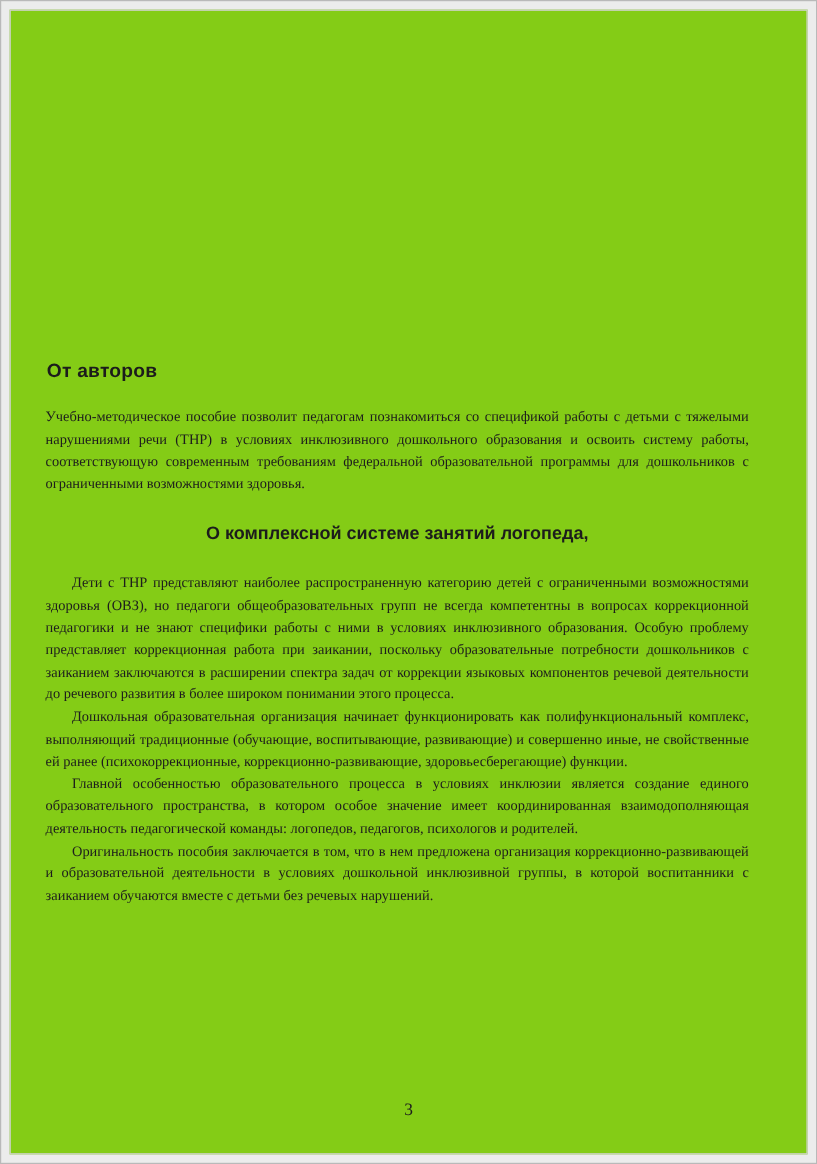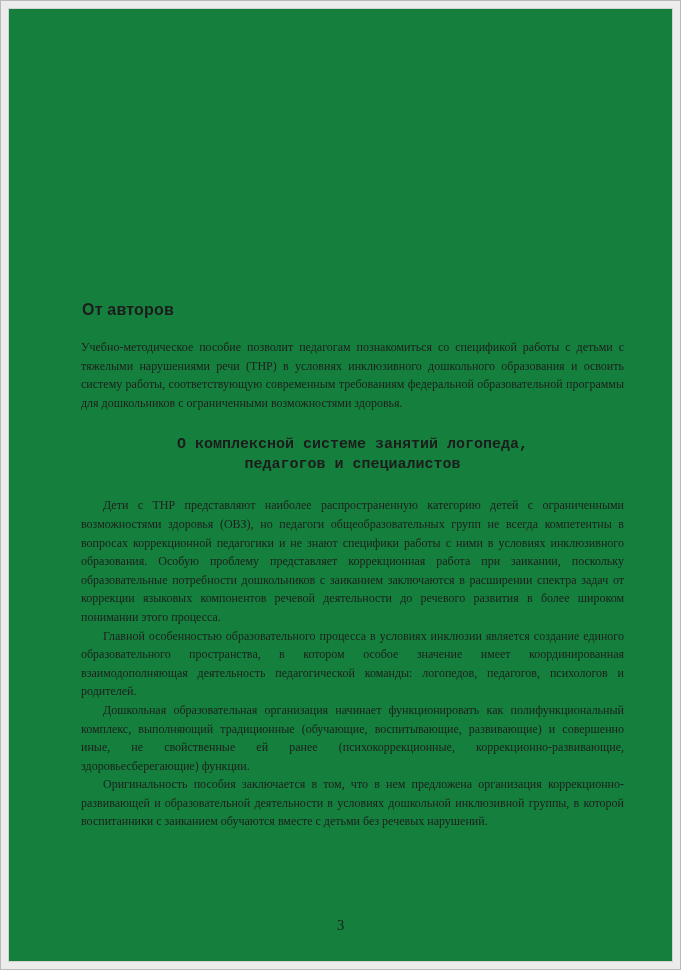--- a/index.html
+++ b/index.html
@@ -16,24 +16,24 @@
     box-sizing: border-box;
     border: 1px solid #b9b9b9;
     overflow: hidden;
   }
   .page-sheet {
     position: absolute;
     left: 7px;
     top: 7px;
     right: 7px;
     bottom: 7px;
-    background: #15803d;
+    background: #84cc16;
     border: 1px solid #d2d2d2;
     box-sizing: border-box;
-    padding: 292px 48px 0 72px;
+    padding: 292px 48px 0 29px;
     overflow: hidden;
   }
   .section-heading {
     margin: 0 0 19px 1px;
     font-family: "Liberation Sans", "DejaVu Sans", sans-serif;
     font-size: 16px;
     line-height: 18px;
     font-weight: bold;
     color: #1c1c1c;
     letter-spacing: 0.2px;
@@ -49,21 +49,21 @@
     -webkit-hyphens: auto;
   }
   p.paragraph.intro {
     text-indent: 0;
   }
   p.paragraph.indented {
     text-indent: 22px;
   }
   .chapter-subheading {
     margin: 23px 0 21px 0;
-    font-family: Liberation Mono, monospace;
+    font-family: Liberation Sans, sans-serif;
     font-size: 15px;
     line-height: 20px;
     font-weight: bold;
     color: #1c1c1c;
     text-align: center;
   }
   .chapter-subheading span {
     display: block;
   }
   .page-number {
@@ -81,27 +81,26 @@
 
 <div class="book-page">
   <div class="page-sheet">
 
     <h1 class="section-heading">От авторов</h1>
 
     <p class="paragraph intro">Учебно-методическое пособие позволит педагогам познакомиться со спецификой работы с детьми с тяжелыми нарушениями речи (ТНР) в условиях инклюзивного дошкольного образования и освоить систему работы, соответствующую современным требованиям федеральной образовательной программы для дошкольников с ограниченными возможностями здоровья.</p>
 
     <h2 class="chapter-subheading">
       <span>О комплексной системе занятий логопеда,</span>
-      <span>педагогов и специалистов</span>
     </h2>
 
     <p class="paragraph indented">Дети с ТНР представляют наиболее распространенную категорию детей с ограниченными возможностями здоровья (ОВЗ), но педагоги общеобразовательных групп не всегда компетентны в вопросах коррекционной педагогики и не знают специфики работы с ними в условиях инклюзивного образования. Особую проблему представляет коррекционная работа при заикании, поскольку образовательные потребности дошкольников с заиканием заключаются в расширении спектра задач от коррекции языковых компонентов речевой деятельности до речевого развития в более широком понимании этого процесса.</p>
 
+    <p class="paragraph indented">Дошкольная образовательная организация начинает функционировать как полифункциональный комплекс, выполняющий традиционные (обучающие, воспитывающие, развивающие) и совершенно иные, не свойственные ей ранее (психокоррекционные, коррекционно-развивающие, здоровьесберегающие) функции.</p>
+
     <p class="paragraph indented">Главной особенностью образовательного процесса в условиях инклюзии является создание единого образовательного пространства, в котором особое значение имеет координированная взаимодополняющая деятельность педагогической команды: логопедов, педагогов, психологов и родителей.</p>
-
-    <p class="paragraph indented">Дошкольная образовательная организация начинает функционировать как полифункциональный комплекс, выполняющий традиционные (обучающие, воспитывающие, развивающие) и совершенно иные, не свойственные ей ранее (психокоррекционные, коррекционно-развивающие, здоровьесберегающие) функции.</p>
 
     <p class="paragraph indented">Оригинальность пособия заключается в том, что в нем предложена организация коррекционно-развивающей и образовательной деятельности в условиях дошкольной инклюзивной группы, в которой воспитанники с заиканием обучаются вместе с детьми без речевых нарушений.</p>
 
     <div class="page-number">3</div>
 
   </div>
 </div>
 
 </body></html>

